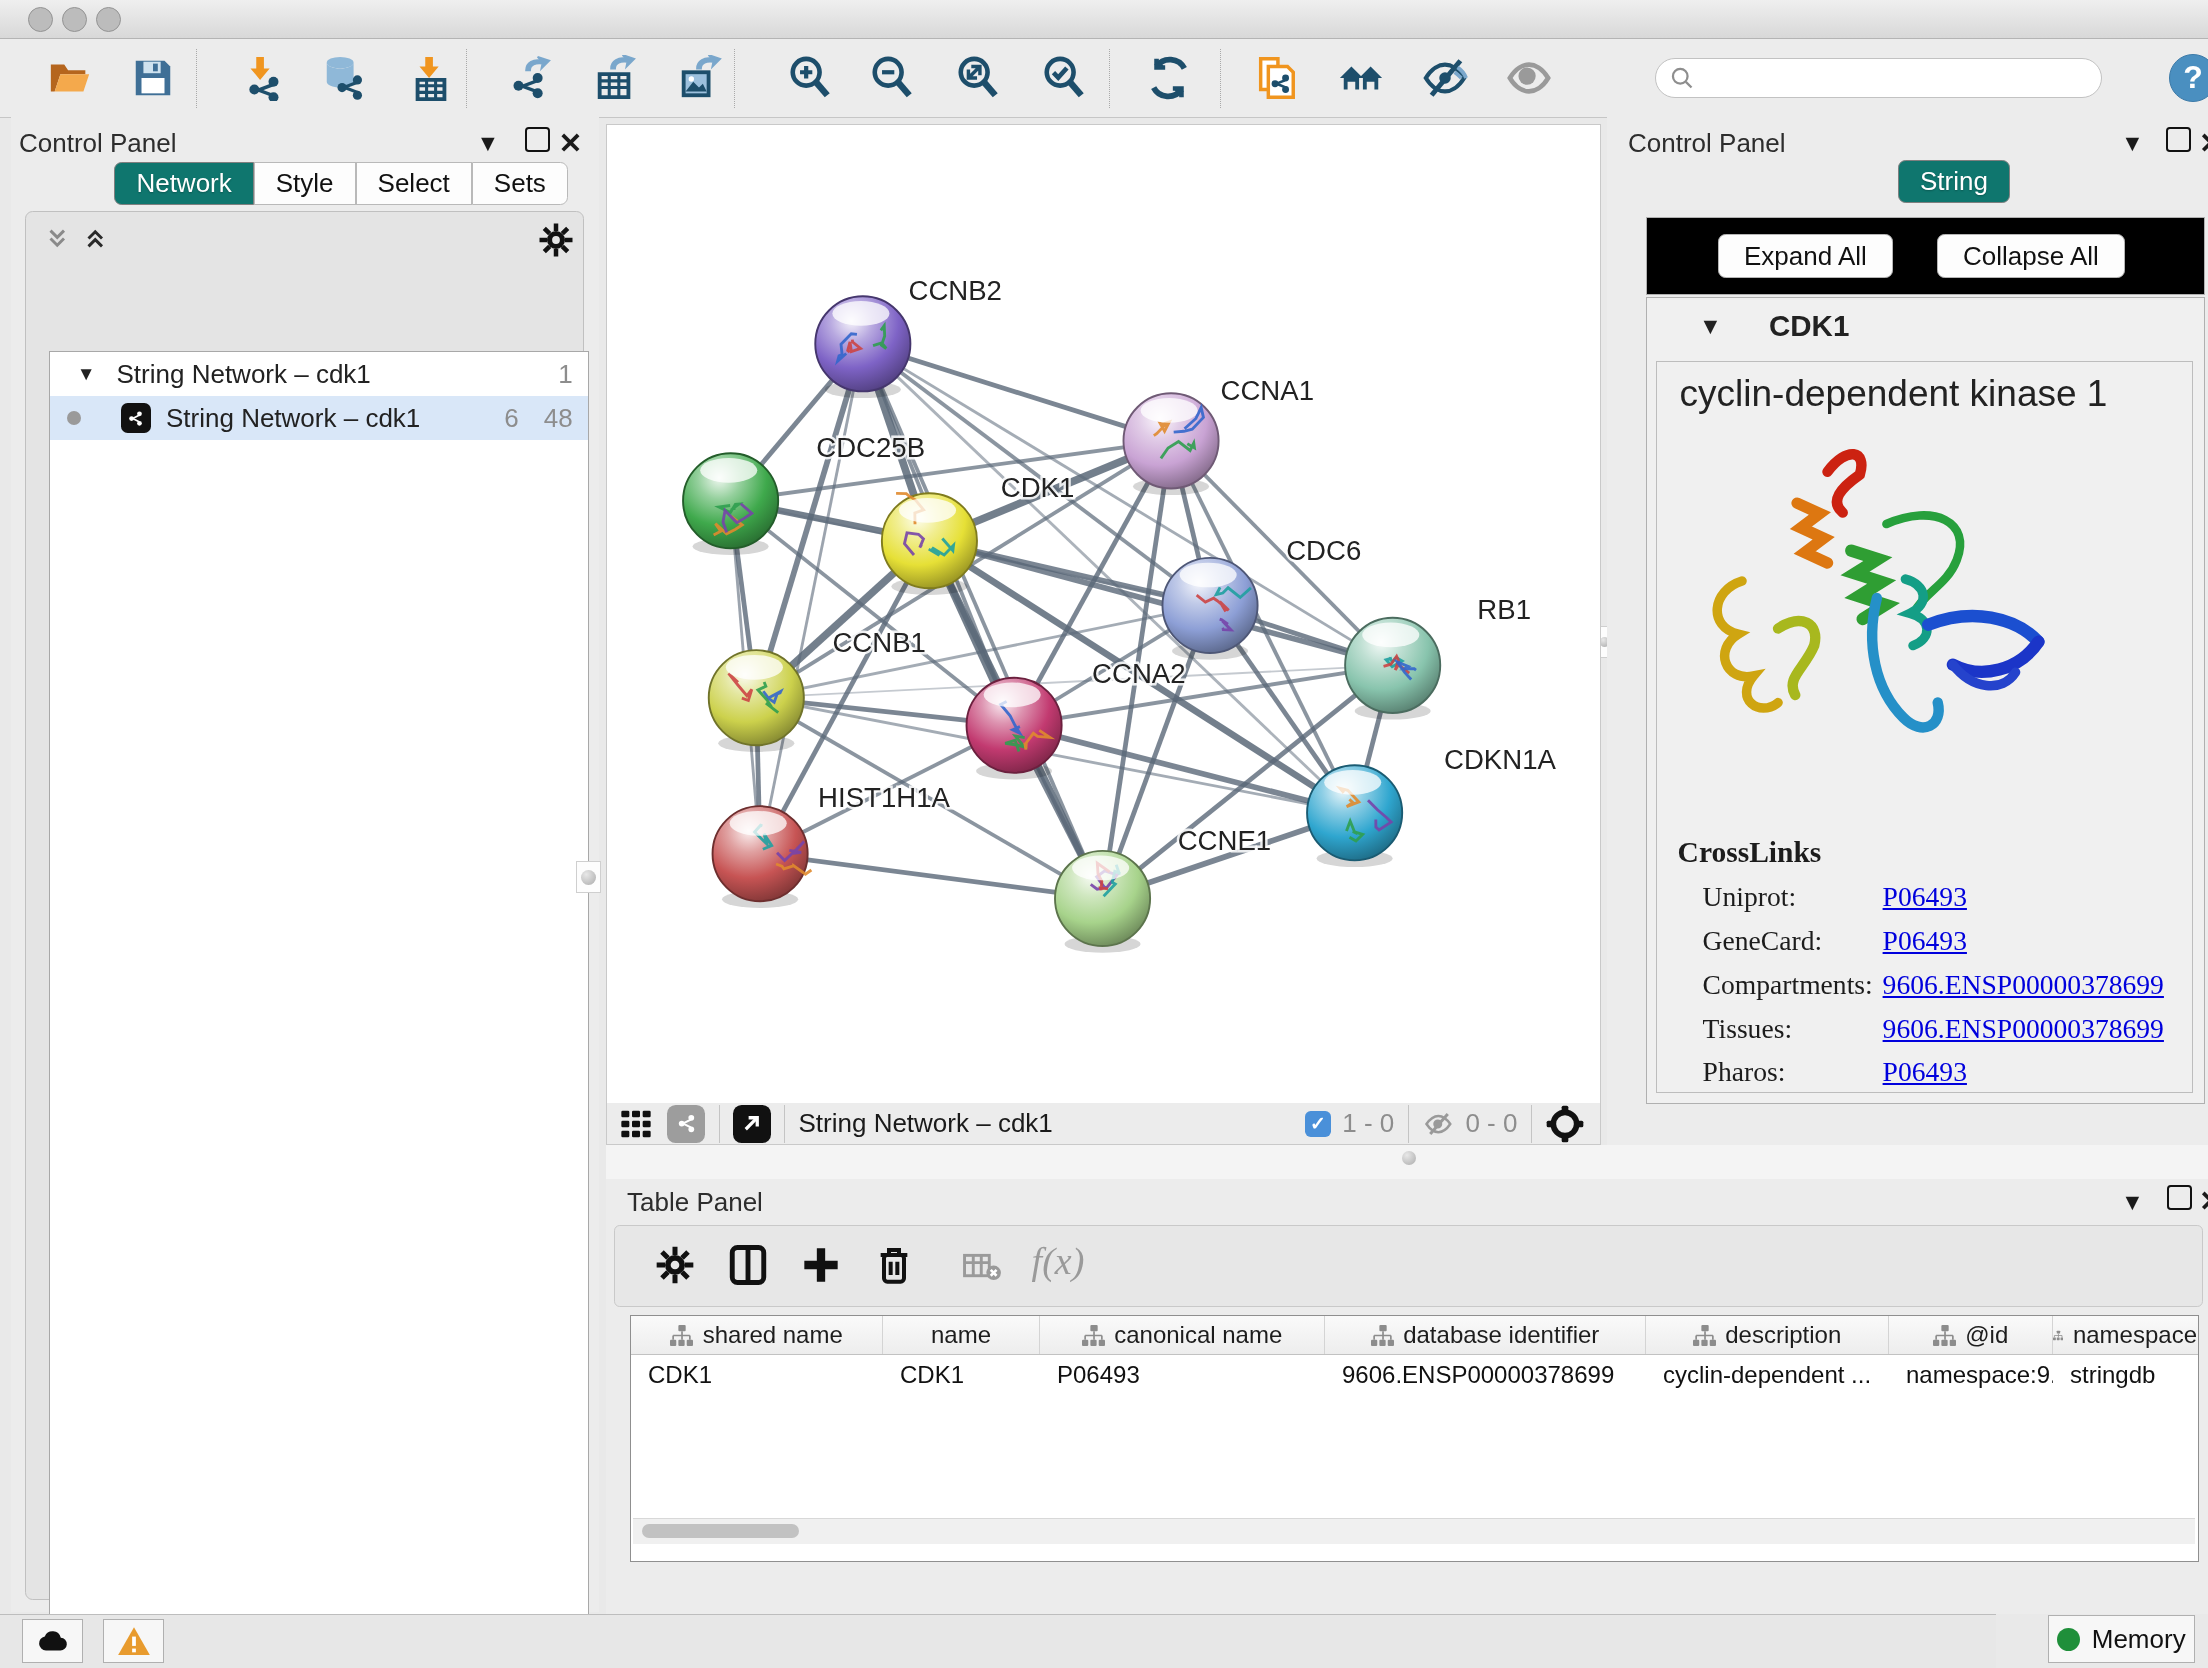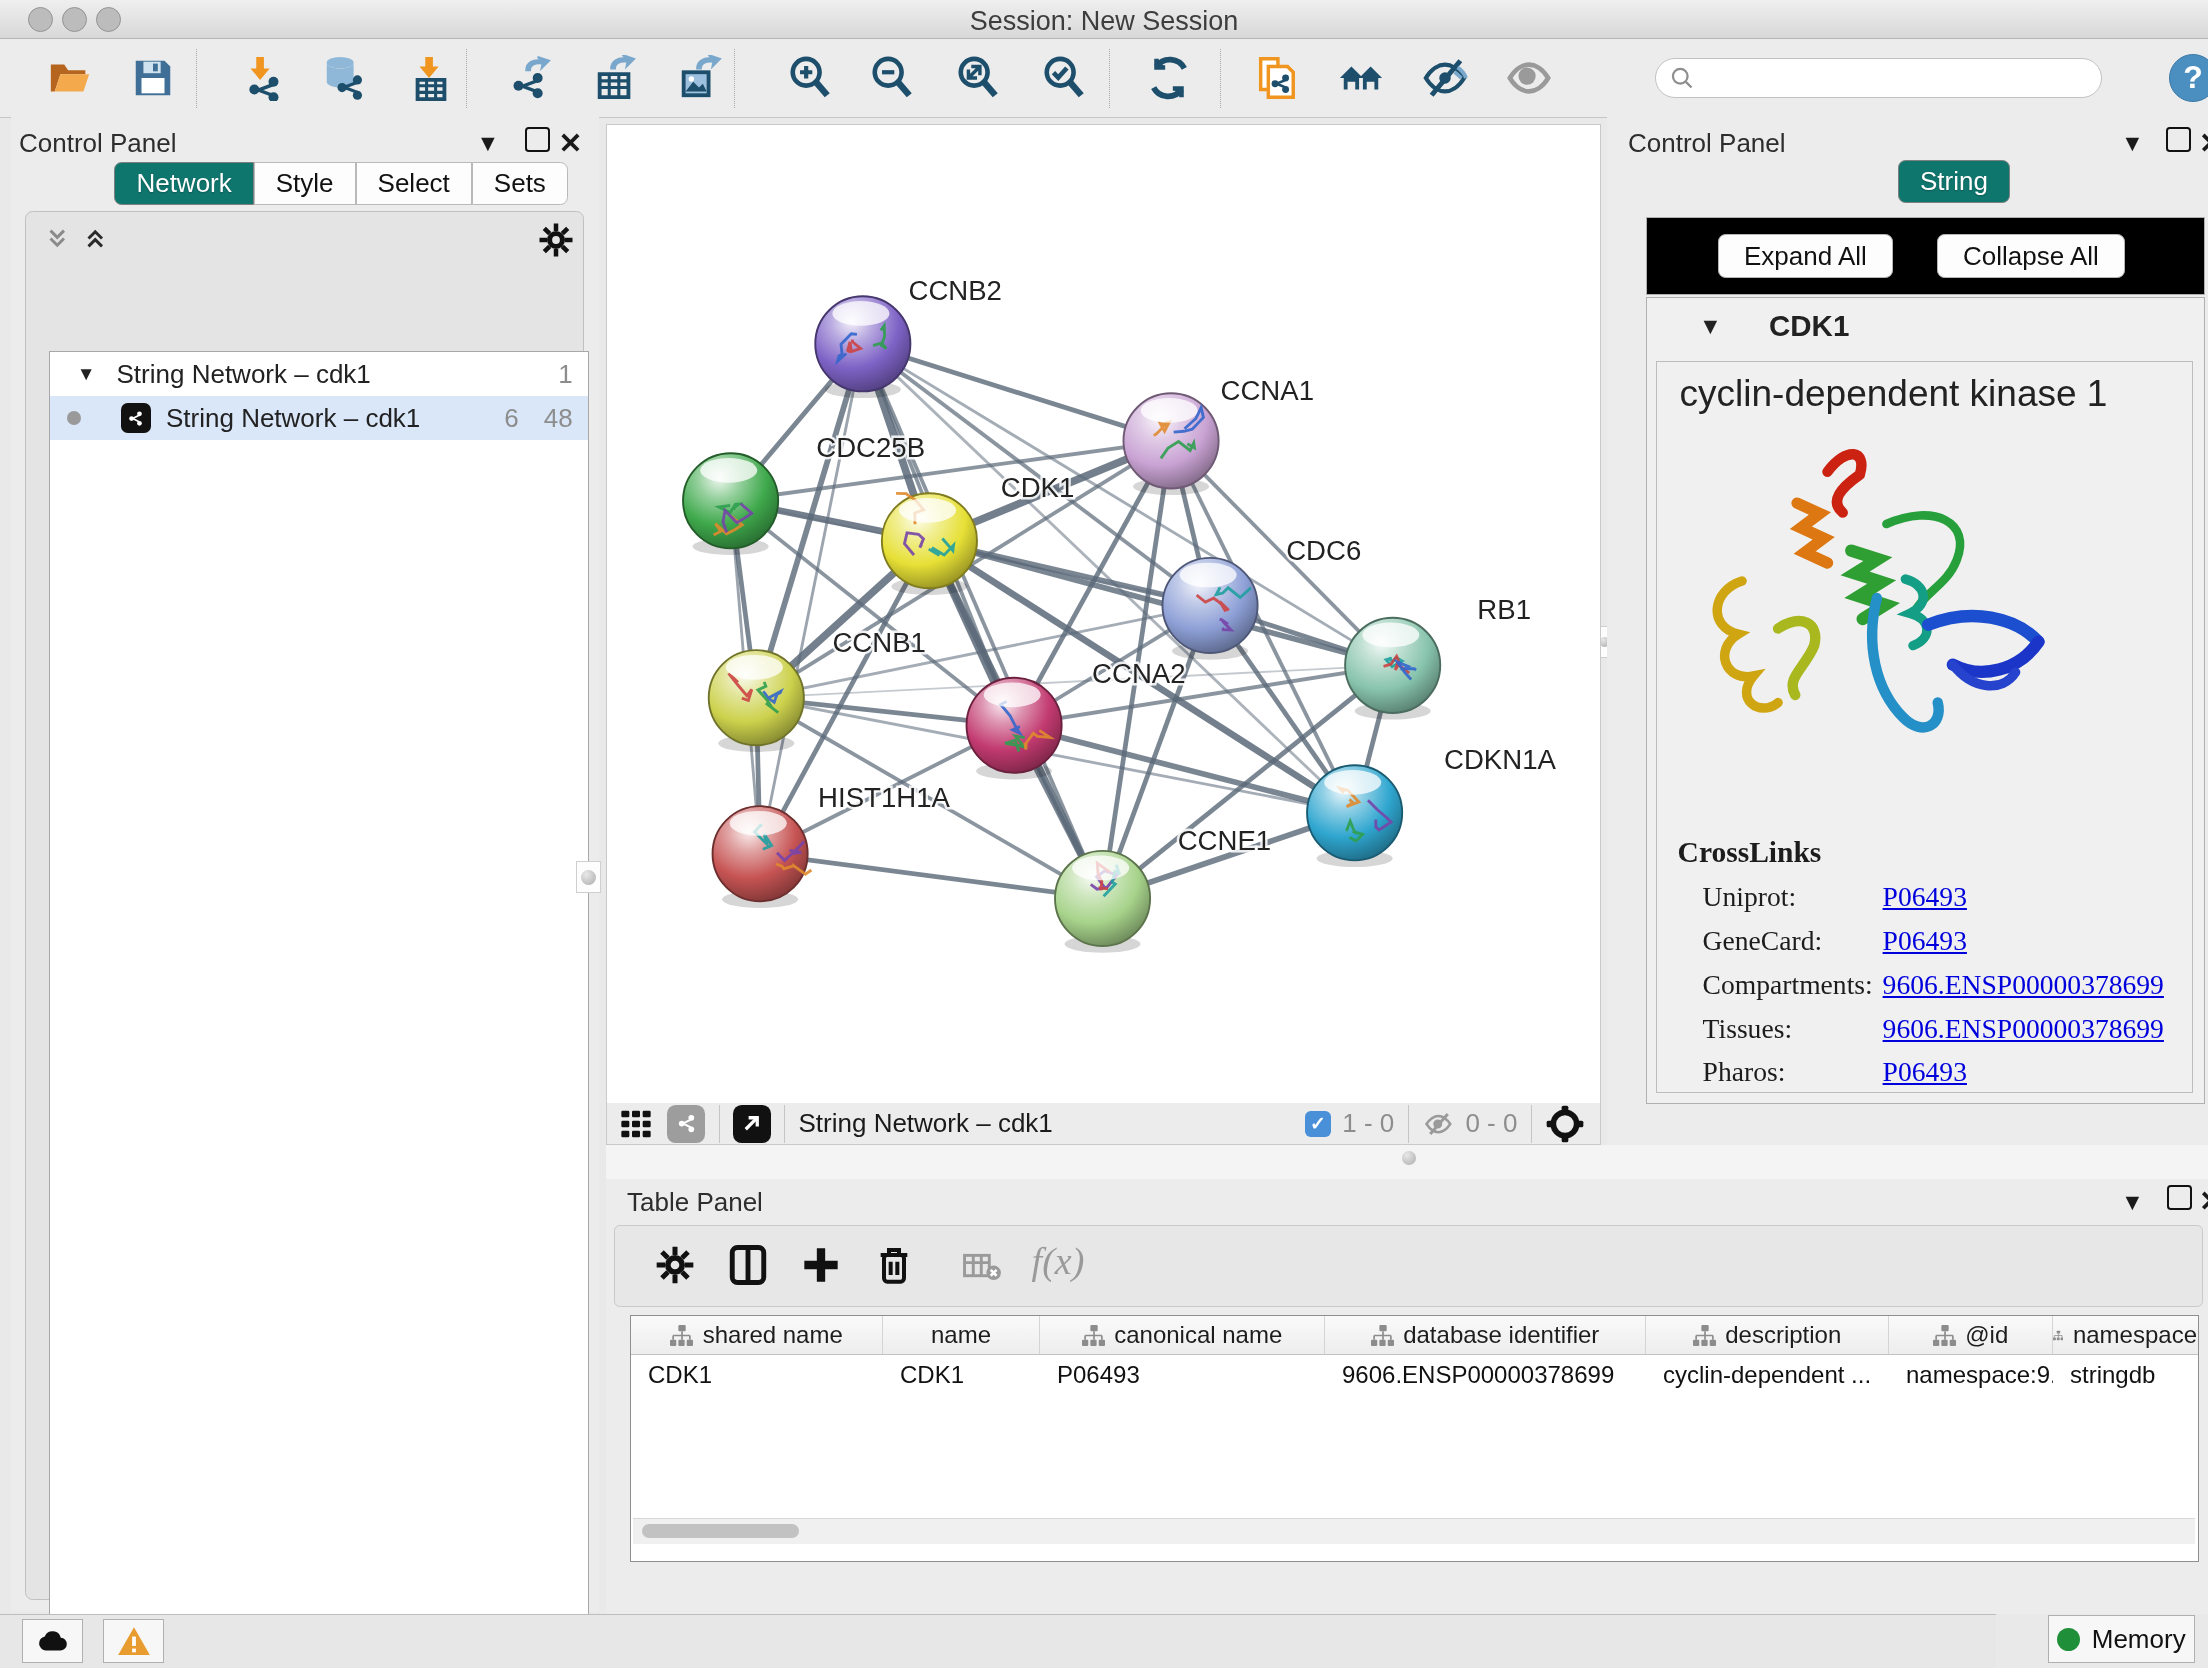--- a/index.html
+++ b/index.html
@@ -71,21 +71,20 @@
   .split-dot{width:15px;height:15px;border-radius:50%;background:radial-gradient(circle at 35% 30%,#e8e8e8,#ababab);}
   svg{display:block;}
 </style>
 </head>
 <body>
 
 <div class="abs titlebar">
   <div class="abs tl-dot" style="left:27.6px"></div>
   <div class="abs tl-dot" style="left:62px"></div>
   <div class="abs tl-dot" style="left:96px"></div>
-  <div class="abs title-text">Session: New Session</div>
 </div>
 
 <div class="abs toolbar">
   <span class="abs tb-icon" style="left:47px">
     <svg width="46" height="46" viewBox="0 0 24 24">
         <path d="M2 5h7l2 3h9v2H7L4 19H2z" fill="#b5651d"></path>
         <path d="M4 19l3-9h15l-3 9z" fill="#f4a94c"></path>
       </svg>
     </span>
   <span class="abs tb-icon" style="left:130px">

